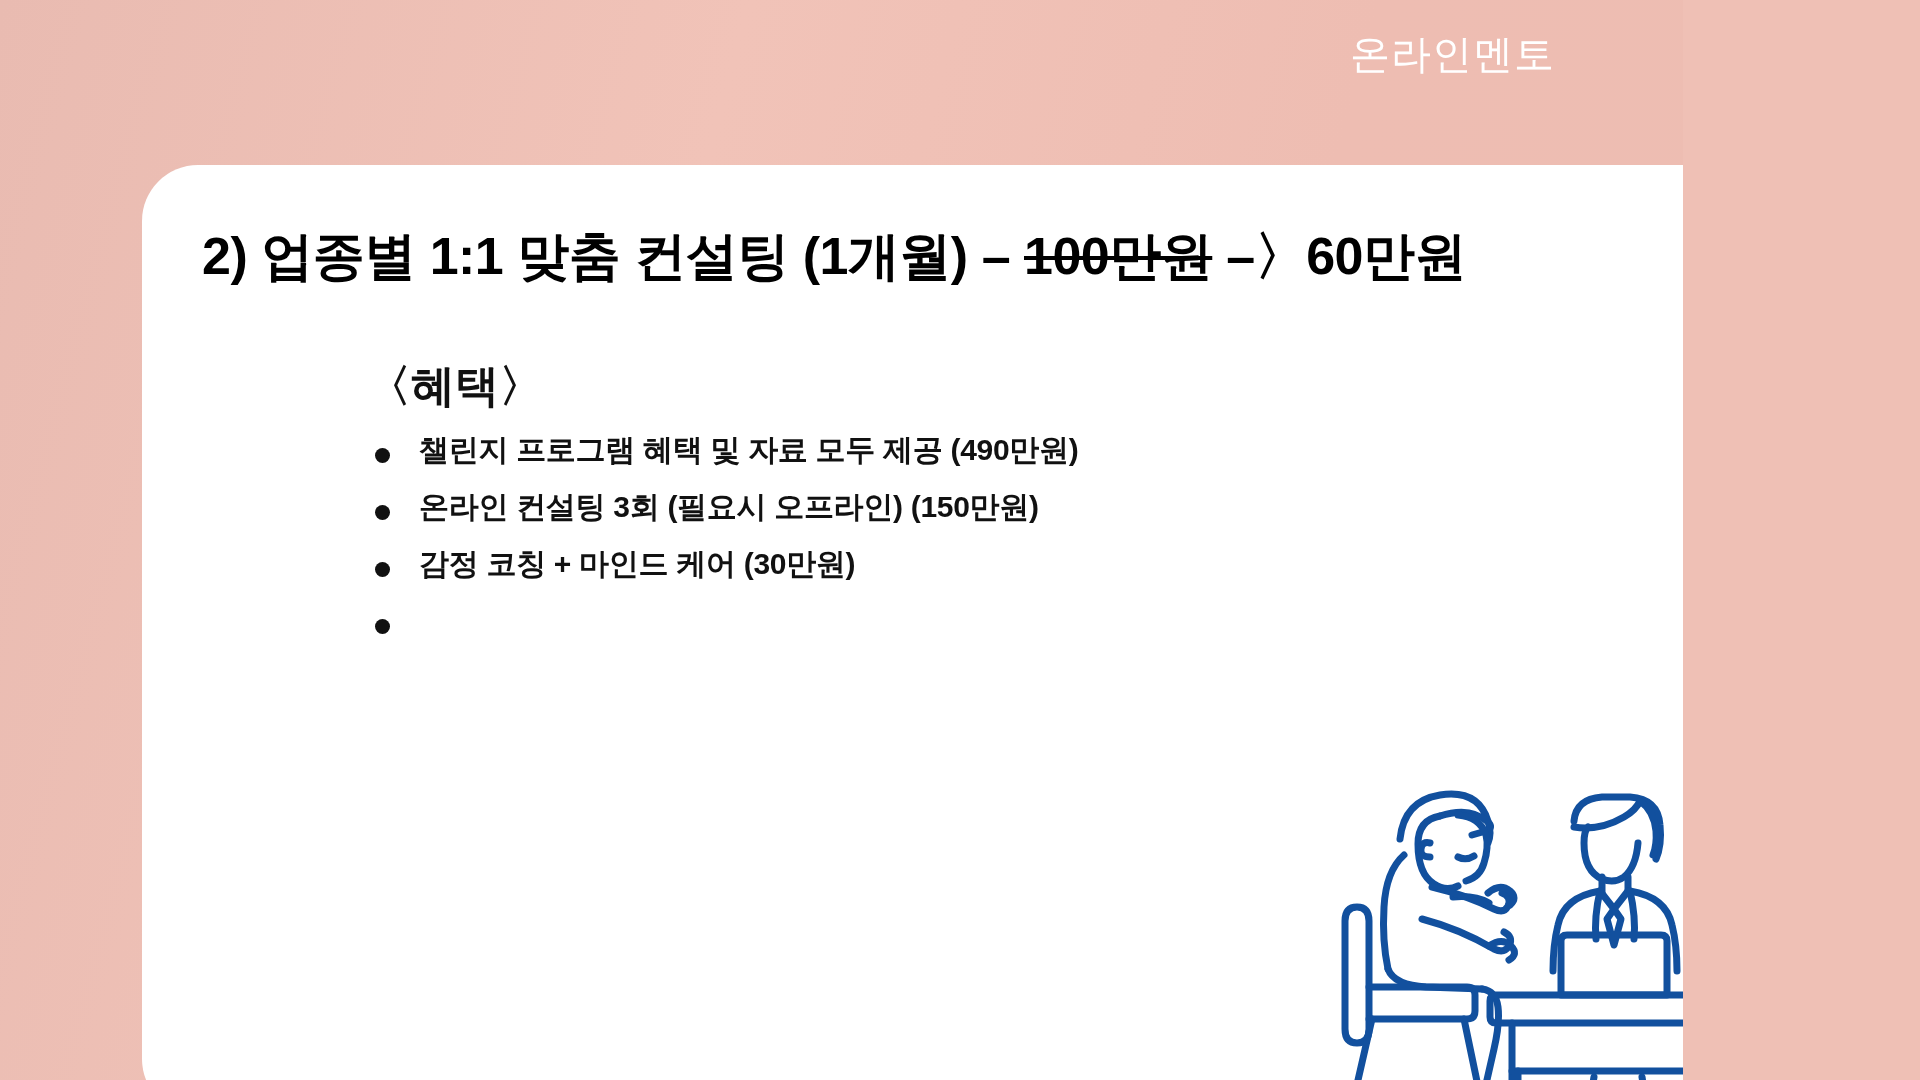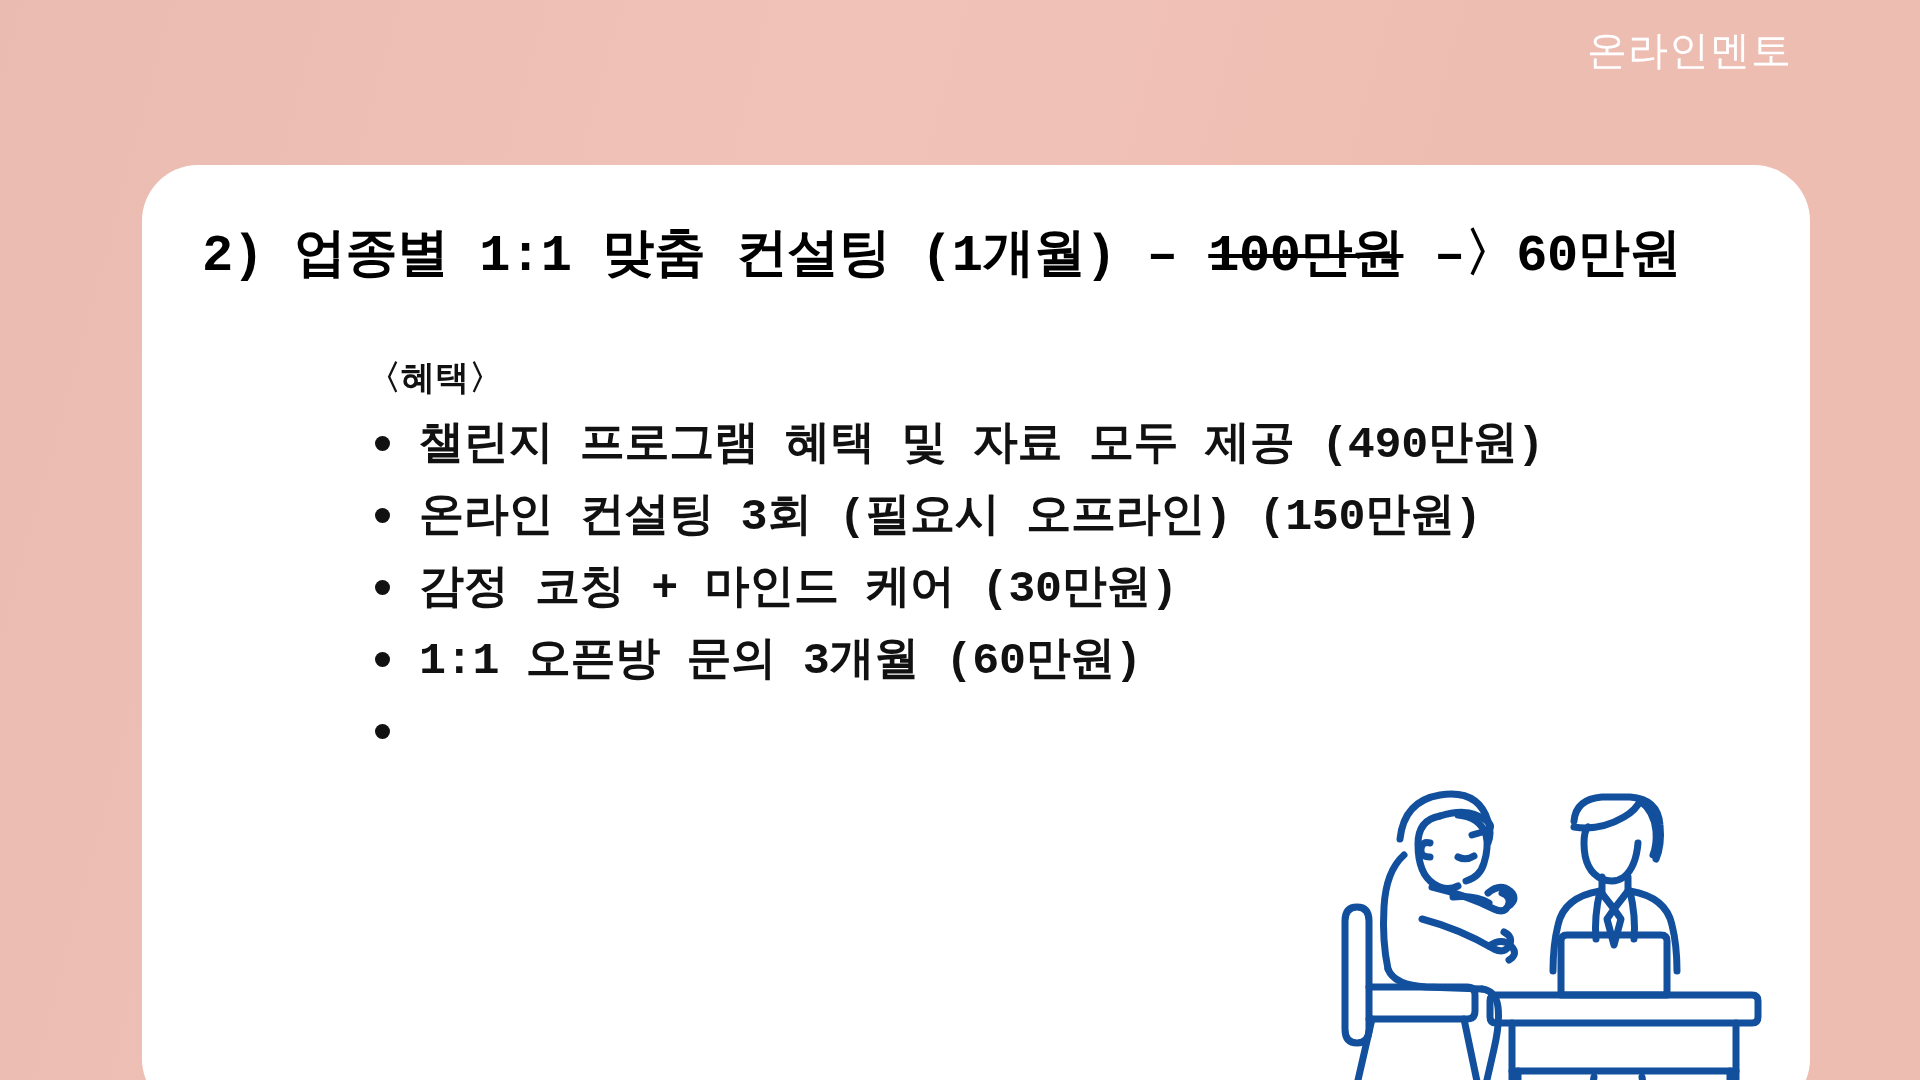--- a/index.html
+++ b/index.html
@@ -9,25 +9,24 @@
     height: 1080px;
     overflow: hidden;
   }
   body {
     font-family: "Liberation Sans", "DejaVu Sans", sans-serif;
     background: #efc0b5;
   }
 
   #slide {
     position: relative;
-    width: 1920px;
+    width: 1683px;
     height: 1080px;
     background: linear-gradient(105deg, #e9bbb1 0%, #f1c3b8 38%, #eebdb2 70%, #edbdb2 100%);
     overflow: hidden;
-    font-family: Liberation Mono, monospace;
   }
 
   
   #brand {
     position: absolute;
     top: 34px;
     right: 128px;
     font-size: 40px;
     line-height: 1;
     letter-spacing: 1px;
@@ -66,35 +65,35 @@
   }
 
   
   #benefits {
     position: absolute;
     left: 225px;
     top: 195px;
     width: 1180px;
   }
   #benefits-heading {
-    font-size: 34px;
+    font-size: 44px;
     font-weight: 700;
     color: #111111;
     margin: 0 0 22px 0;
     line-height: 1.2;
   }
   .bullet-list {
     list-style: none;
     margin: 0;
     padding: 0;
   }
   .bullet-item {
     position: relative;
     padding-left: 52px;
-    font-size: 45px;
+    font-size: 30px;
     font-weight: 700;
     color: #111111;
     line-height: 1.0;
     margin-bottom: 27px;
     white-space: nowrap;
     letter-spacing: -0.3px;
   }
   .bullet-item .dot {
     position: absolute;
     left: 8px;
@@ -148,24 +147,20 @@
         <li class="bullet-item">
           <span class="dot"></span>
           <span>온라인 컨설팅 3회 (필요시 오프라인) (150만원)</span>
         </li>
         <li class="bullet-item">
           <span class="dot"></span>
           <span>감정 코칭 + 마인드 케어 (30만원)</span>
         </li>
         <li class="bullet-item">
           <span class="dot"></span>
-          <span>1:1 오픈방 문의 3개월 (60만원)</span>
-        </li>
-        <li class="bullet-item">
-          <span class="dot"></span>
         </li>
       </ul>
     </div>
 
 
     <div id="illustration">
       <svg viewBox="0 0 470 360" xmlns="http://www.w3.org/2000/svg" fill="none" stroke="#12509e" stroke-width="7" stroke-linecap="round" stroke-linejoin="round">
 
         <path d="M88 80 q4 -38 40 -44 q38 -6 48 26 q4 12 0 22"></path>
 

